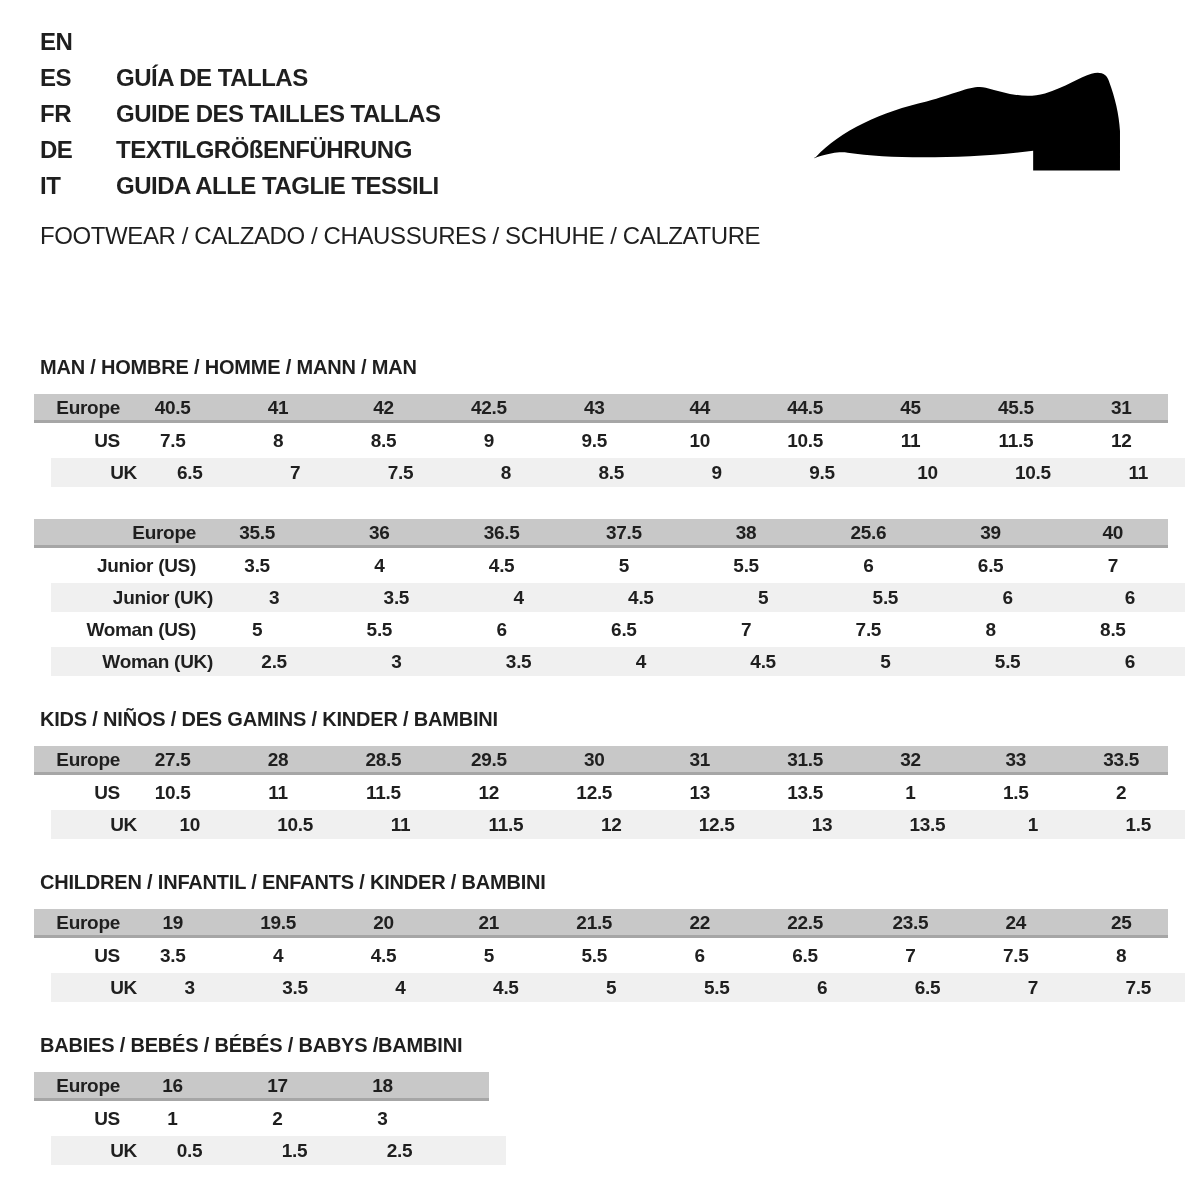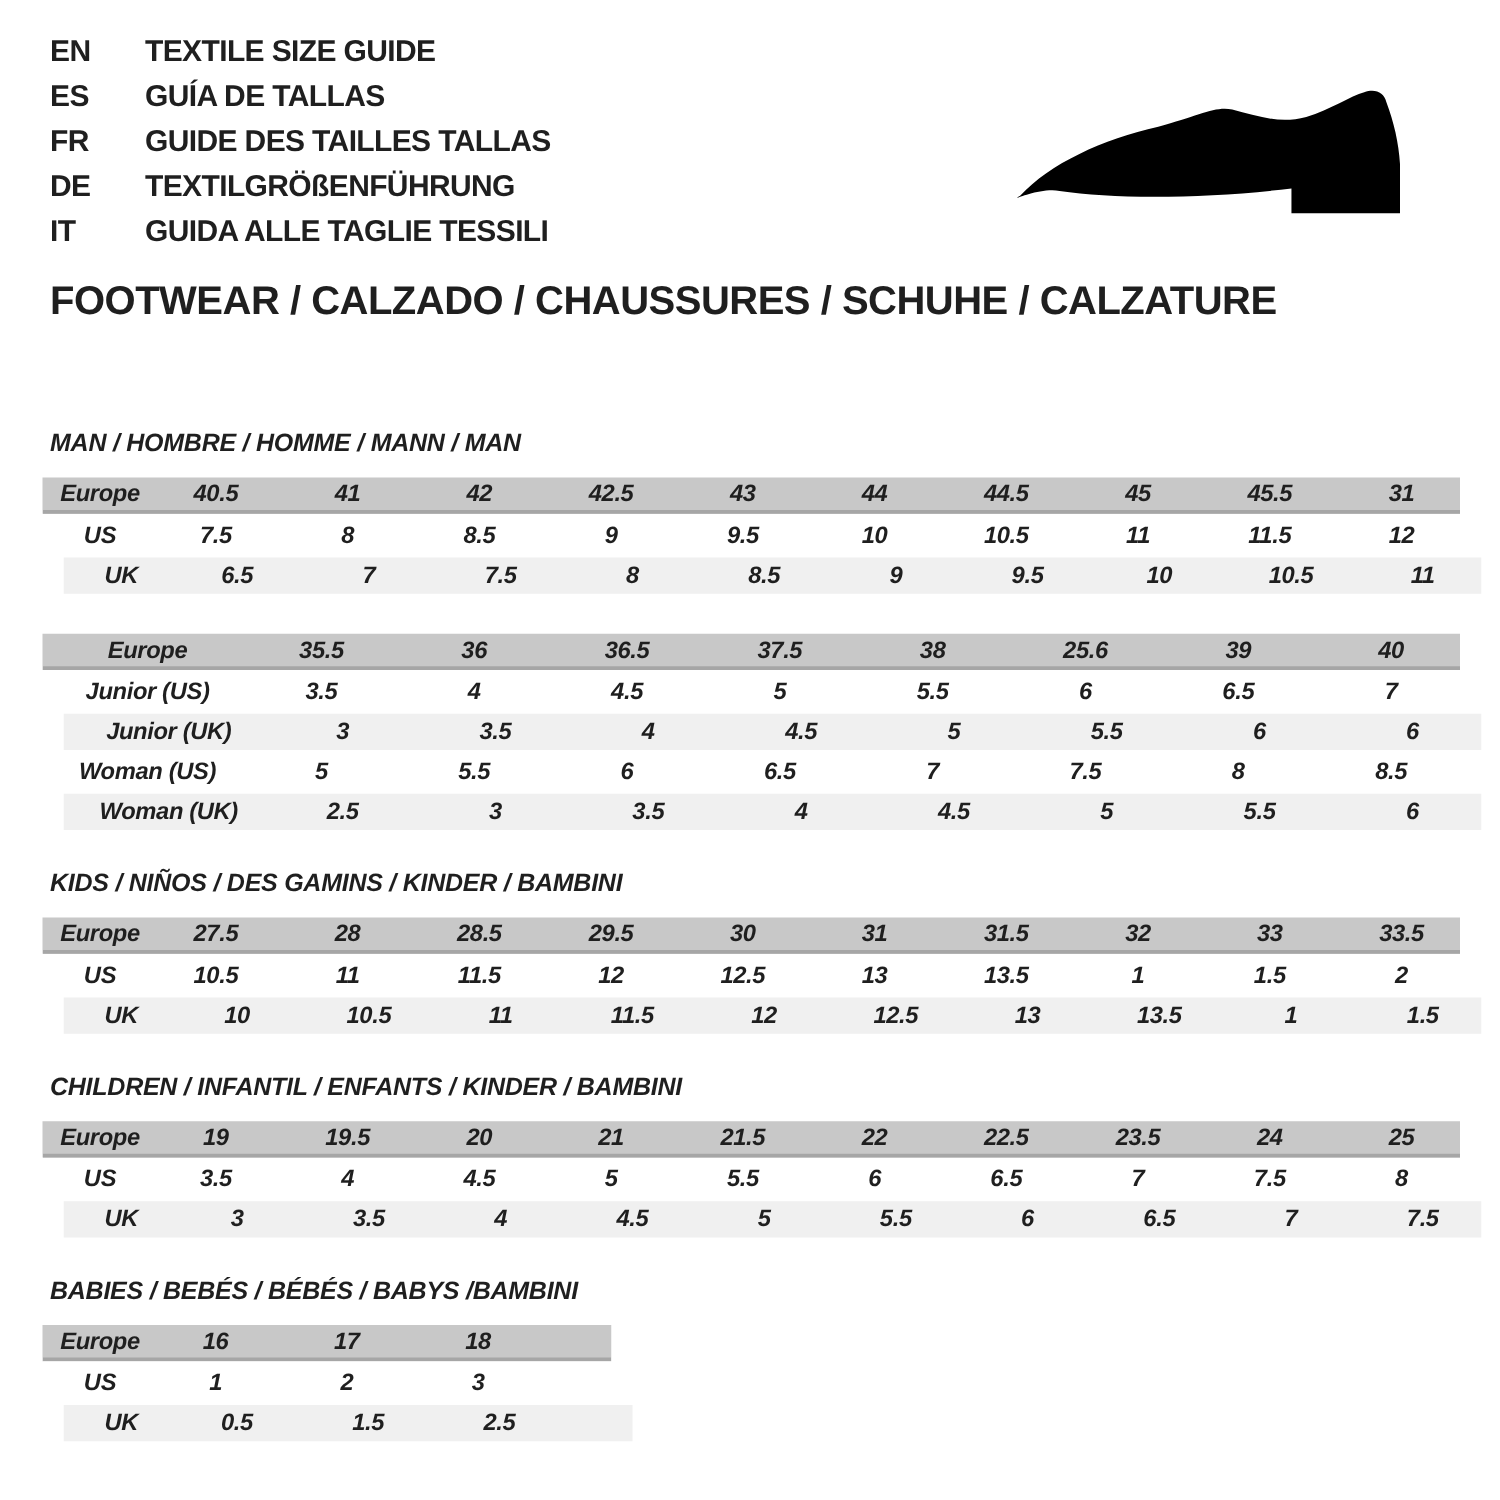--- a/index.html
+++ b/index.html
@@ -12,42 +12,42 @@
 
   
   .lang-block { position: absolute; top: 24px; left: 40px; }
   .lang-row {
     display: grid; grid-template-columns: 76px auto;
     font-size: 24px; font-weight: bold; line-height: 36px;
     letter-spacing: -0.5px; white-space: nowrap;
   }
   .category-line {
     position: absolute; top: 222px; left: 40px;
-    font-size: 32px; font-weight: bold; letter-spacing: -0.4px; white-space: nowrap;
+    font-size: 24px; font-weight: normal; letter-spacing: -0.4px; white-space: nowrap;
   }
 
   
   .shoe { position: absolute; top: 60px; left: 795px; width: 352px; height: 148px; }
   .shoe path { fill: var(--icon, #000); }
 
   
-  .tables-area { position: absolute; top: 344px; left: 34px; width: 1134px; font-style: italic; }
+  .tables-area { position: absolute; top: 356px; left: 34px; width: 1134px; }
   .size-section + .size-section { margin-top: 32px; }
   .section-title {
     font-size: 20px; font-weight: bold; letter-spacing: -0.2px;
     margin: 0 0 15px 6px; white-space: nowrap;
   }
   .trow {
     display: flex; height: 29px; line-height: 29px; margin-bottom: 3px;
     font-size: 19px; font-weight: bold; letter-spacing: -0.3px;
   }
   .trow.head { background: var(--header-row-bg, #c8c8c8); box-shadow: inset 0 -3px 0 var(--header-row-edge, #a6a6a6); line-height: 27px; }
   .trow.alt  { background: var(--alt-row-bg, #f0f0f0); margin-left: 17px; }
   .cell { flex: 0 0 auto; }
-  .cell.label { text-align: center; padding-left: 6px; }
+  .cell.label { text-align: right; padding-left: 6px; }
   .cell.val { text-align: center; }
 
   .cols-10 .trow { width: 1134px; }
   .cols-10 .cell.label { width: 80px; }
   .cols-10 .cell.val { width: 105.4px; }
 
   .cols-8 .trow { width: 1134px; }
   .cols-8 .cell.label { width: 156px; }
   .cols-8 .cell.val { width: 122.25px; }
 
@@ -56,21 +56,20 @@
   .cols-3 .cell.val { width: 105px; }
 </style>
 </head>
 <body style="--header-row-bg: #c8c8c8; --header-row-edge: #a6a6a6; --alt-row-bg: #f0f0f0; --text: #1f1f1f; --icon: #000000;">
 
 <div class="page">
 
   <div class="lang-block">
       <div class="lang-row">
         <span class="lang-code">EN</span>
-        <span class="lang-text">TEXTILE SIZE GUIDE</span>
       </div>
       <div class="lang-row">
         <span class="lang-code">ES</span>
         <span class="lang-text">GUÍA DE TALLAS</span>
       </div>
       <div class="lang-row">
         <span class="lang-code">FR</span>
         <span class="lang-text">GUIDE DES TAILLES TALLAS</span>
       </div>
       <div class="lang-row">

